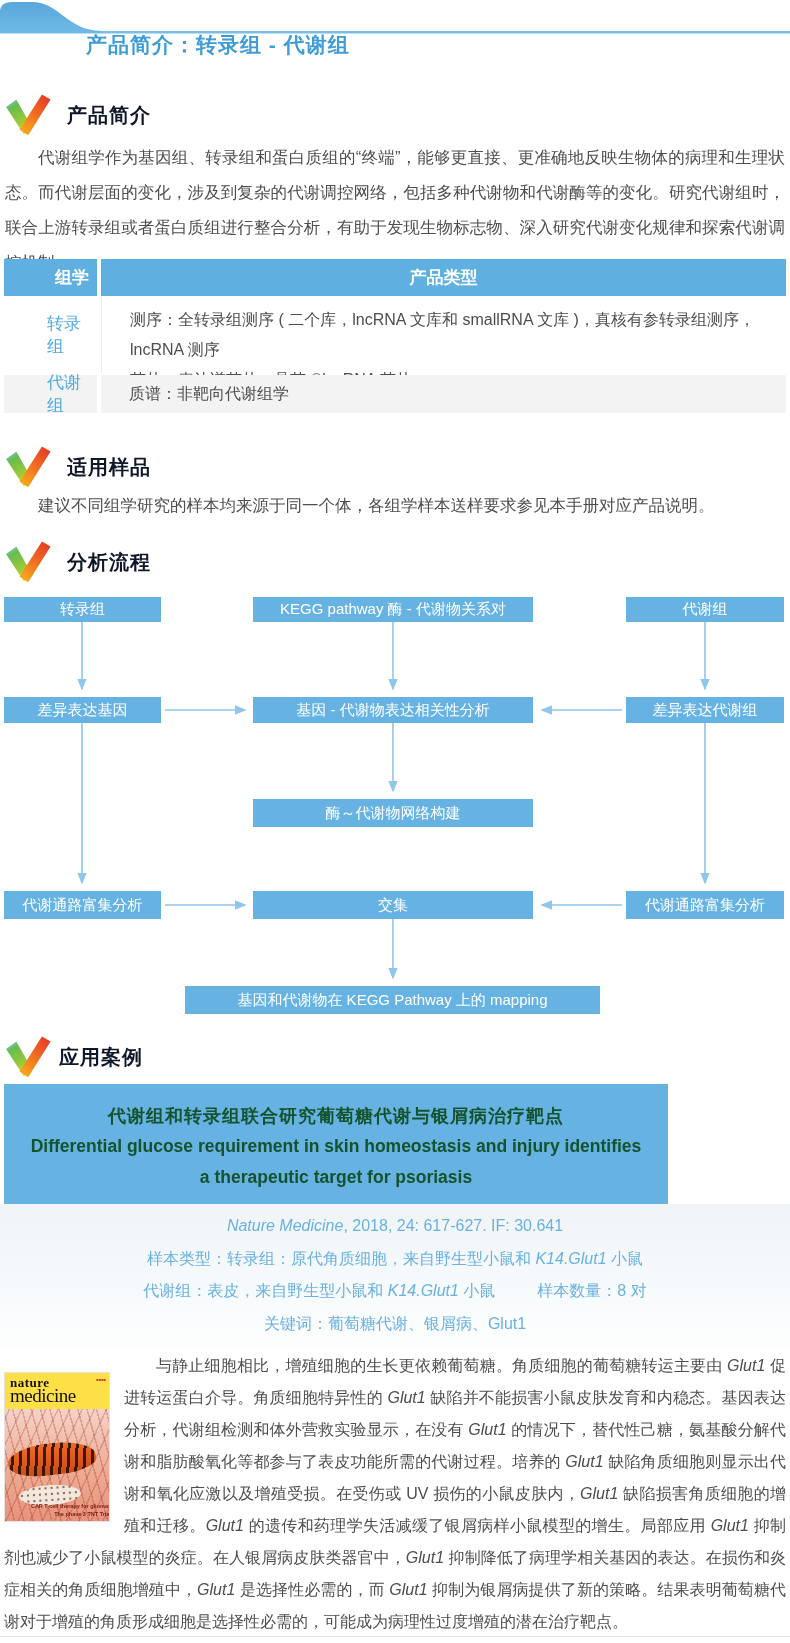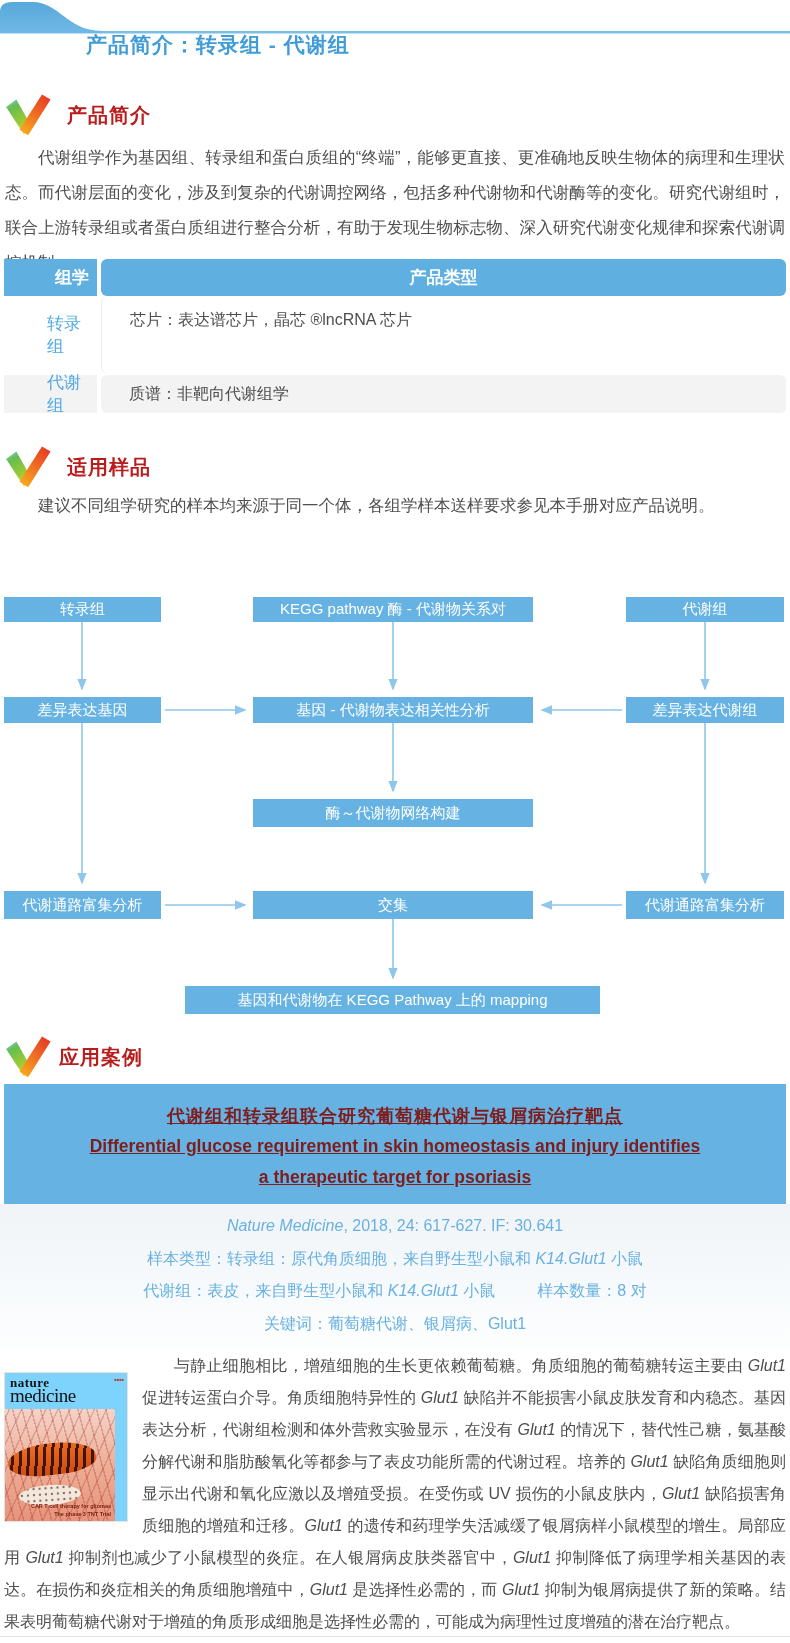--- a/index.html
+++ b/index.html
@@ -7,58 +7,58 @@
   body{font-family:"Liberation Sans","DejaVu Sans",sans-serif;}
   #page{position:relative;width:790px;height:1643px;background:#fff;overflow:hidden;margin:0 auto;}
 
   
   .header-svg{position:absolute;left:0;top:28;width:790px;height:34px;}
   .header-title{position:absolute;left:86px;top:31px;font-size:21px;font-weight:bold;color:#3f9cd6;letter-spacing:1px;}
 
   
   .sec-head{position:absolute;left:5px;display:flex;align-items:center;gap:15px;}
   .sec-head .v-icon{width:47px;height:43px;flex:none;}
-  .sec-title{font-size:20px;font-weight:bold;color:#b91c1c;letter-spacing:1px;}
+  .sec-title{font-size:20px;font-weight:bold;color:#0f172a;letter-spacing:1px;}
 
   
   .para{position:absolute;left:5px;width:780px;color:#4e4e4e;font-size:16.5px;line-height:35px;text-align:justify;text-indent:2em;margin:0;}
 
   
   .ptable{position:absolute;top:259px;left:4px;width:782px;font-size:16px;color:#4e4e4e;}
   .trow{display:flex;}
   .tcl{width:93px;flex:none;margin-right:4px;display:flex;align-items:center;justify-content:center;padding-left:43px;}
-  .tcr{flex:1;border-radius:6px;}
+  .tcr{flex:1;}
   .trow.thead{height:37px;}
   .thead .tcl,.thead .tcr{background:#5fb0e0;color:#fff;font-weight:bold;font-size:17px;display:flex;align-items:center;justify-content:center;}
   .trow.tr1{height:77px;}
   .tr1 .tcl{color:#4fa9e1;font-size:17px;}
   .tr1 .tcr{padding:9px 8px 0 28px;line-height:30px;border-left:1px solid #ececec;}
   .trow.tr2{height:38px;margin-top:2px;}
   .tr2 .tcl{background:#f3f3f3;color:#4fa9e1;font-size:17px;}
   .tr2 .tcr{background:#f3f3f3;padding-left:28px;display:flex;align-items:center;}
 
   
   .flow{position:absolute;top:565px;left:0;width:790px;height:465px;}
   .fnode{position:absolute;background:#66b3e3;color:#fff;font-size:15px;display:flex;align-items:center;justify-content:center;white-space:nowrap;}
   .flow svg.arrows{position:absolute;left:0;top:0;width:790px;height:465px;}
 
   
-  .banner{position:absolute;top:1084px;left:4px;width:782px;height:120px;background:#66b3e3;color:#7f1d1d;text-align:center;padding-top:17px;text-decoration:underline;}
+  .banner{position:absolute;top:1084px;left:4px;width:664px;height:120px;background:#66b3e3;color:#14532d;text-align:center;padding-top:17px;}
   .banner .b1{font-size:18px;font-weight:bold;line-height:30px;letter-spacing:1px;margin:0;}
   .banner .b2{font-size:17.5px;font-weight:bold;line-height:31px;margin:0;}
   .banner .b3{font-size:17.5px;font-weight:bold;line-height:30px;margin:0;}
 
   
   .refblock{position:absolute;top:1204px;left:0;width:790px;height:144px;background:linear-gradient(180deg,#f0f4f7 0%,#f7fafc 60%,#fdfefe 100%);text-align:center;color:#68b1e2;padding-top:6px;}
   .refblock p{margin:0;font-size:16px;line-height:32.5px;}
   .refblock .gap{display:inline-block;width:42px;}
 
   
   .bodysec{position:absolute;top:1350px;left:4px;width:782px;}
-  .cover{float:left;width:124px;height:150px;margin:22px 14px 6px 0;background:#7dd3fc;border:1px solid #e8e2de;position:relative;overflow:hidden;}
+  .cover{float:left;width:106px;height:150px;margin:22px 14px 6px 0;background:#fde047;border:1px solid #e8e2de;position:relative;overflow:hidden;}
   .cover .logo{padding:3px 0 0 5px;line-height:1;color:#111;font-family:"Liberation Serif","DejaVu Serif",serif;}
   .cover .logo .l1{font-size:13px;font-weight:bold;letter-spacing:.5px;display:block;}
   .cover .logo .l2{font-size:19px;font-weight:normal;letter-spacing:-.5px;display:block;margin-top:-3px;}
   .cover .minitxt{position:absolute;right:3px;top:4px;font-size:4px;color:#c0392b;}
   .cover .art{position:absolute;left:0;top:36px;width:110px;height:114px;overflow:hidden;
     background:
       repeating-linear-gradient(75deg,rgba(160,30,15,.25) 0 1.5px,transparent 1.5px 9px),
       repeating-linear-gradient(-65deg,rgba(150,25,12,.22) 0 1.5px,transparent 1.5px 11px),
       linear-gradient(180deg,#f4d3c8 0%,#edab93 55%,#e6937c 100%);}
   .cover .tiger{position:absolute;left:3px;top:34px;width:88px;height:32px;border-radius:55% 60% 45% 50%;transform:rotate(-7deg);
@@ -113,40 +113,48 @@
   <p class="para" style="top:140px;">代谢组学作为基因组、转录组和蛋白质组的“终端”，能够更直接、更准确地反映生物体的病理和生理状态。而代谢层面的变化，涉及到复杂的代谢调控网络，包括多种代谢物和代谢酶等的变化。研究代谢组时，联合上游转录组或者蛋白质组进行整合分析，有助于发现生物标志物、深入研究代谢变化规律和探索代谢调控机制。</p>
 
   <div class="ptable">
     <div class="trow thead">
       <div class="tcl">组学</div>
       <div class="tcr">产品类型</div>
     </div>
     <div class="trow tr1">
       <div class="tcl">转录组</div>
       <div class="tcr">
+        <div>测序：全转录组测序 ( 二个库，lncRNA 文库和 smallRNA 文库 )，真核有参转录组测序，lncRNA 测序</div>
         <div>芯片：表达谱芯片，晶芯 ®lncRNA 芯片</div>
       </div>
     </div>
     <div class="trow tr2">
       <div class="tcl">代谢组</div>
       <div class="tcr">
         <div>质谱：非靶向代谢组学</div>
       </div>
     </div>
   </div>
 
   <div class="sec-head" style="top:446px;">
     <svg class="v-icon" viewBox="0 0 50 46">
       <path d="M1 14 L12 6 L29 36 L20 43 Z" fill="url(#gL)"></path>
       <path d="M48.6 6 L39.4 0.5 L15.4 38 L24.6 44 Z" fill="url(#gR)"></path>
     </svg>
     <span class="sec-title">适用样品</span>
   </div>
   <p class="para" style="top:488px;">建议不同组学研究的样本均来源于同一个体，各组学样本送样要求参见本手册对应产品说明。</p>
 
+  <div class="sec-head" style="top:541px;">
+    <svg class="v-icon" viewBox="0 0 50 46">
+      <path d="M1 14 L12 6 L29 36 L20 43 Z" fill="url(#gL)"></path>
+      <path d="M48.6 6 L39.4 0.5 L15.4 38 L24.6 44 Z" fill="url(#gR)"></path>
+    </svg>
+    <span class="sec-title">分析流程</span>
+  </div>
 
   <div class="flow">
     <svg class="arrows" viewBox="0 0 790 465">
       <defs>
         <marker id="ah" markerWidth="9" markerHeight="8" refX="6.5" refY="3" orient="auto">
           <path d="M0 0 L7.5 3 L0 6 Z" fill="#8fc6ec"></path>
         </marker>
       </defs>
       <g stroke="#8fc6ec" stroke-width="1.6" fill="none">
         <line x1="82" y1="57" x2="82" y2="124" marker-end="url(#ah)"></line>

